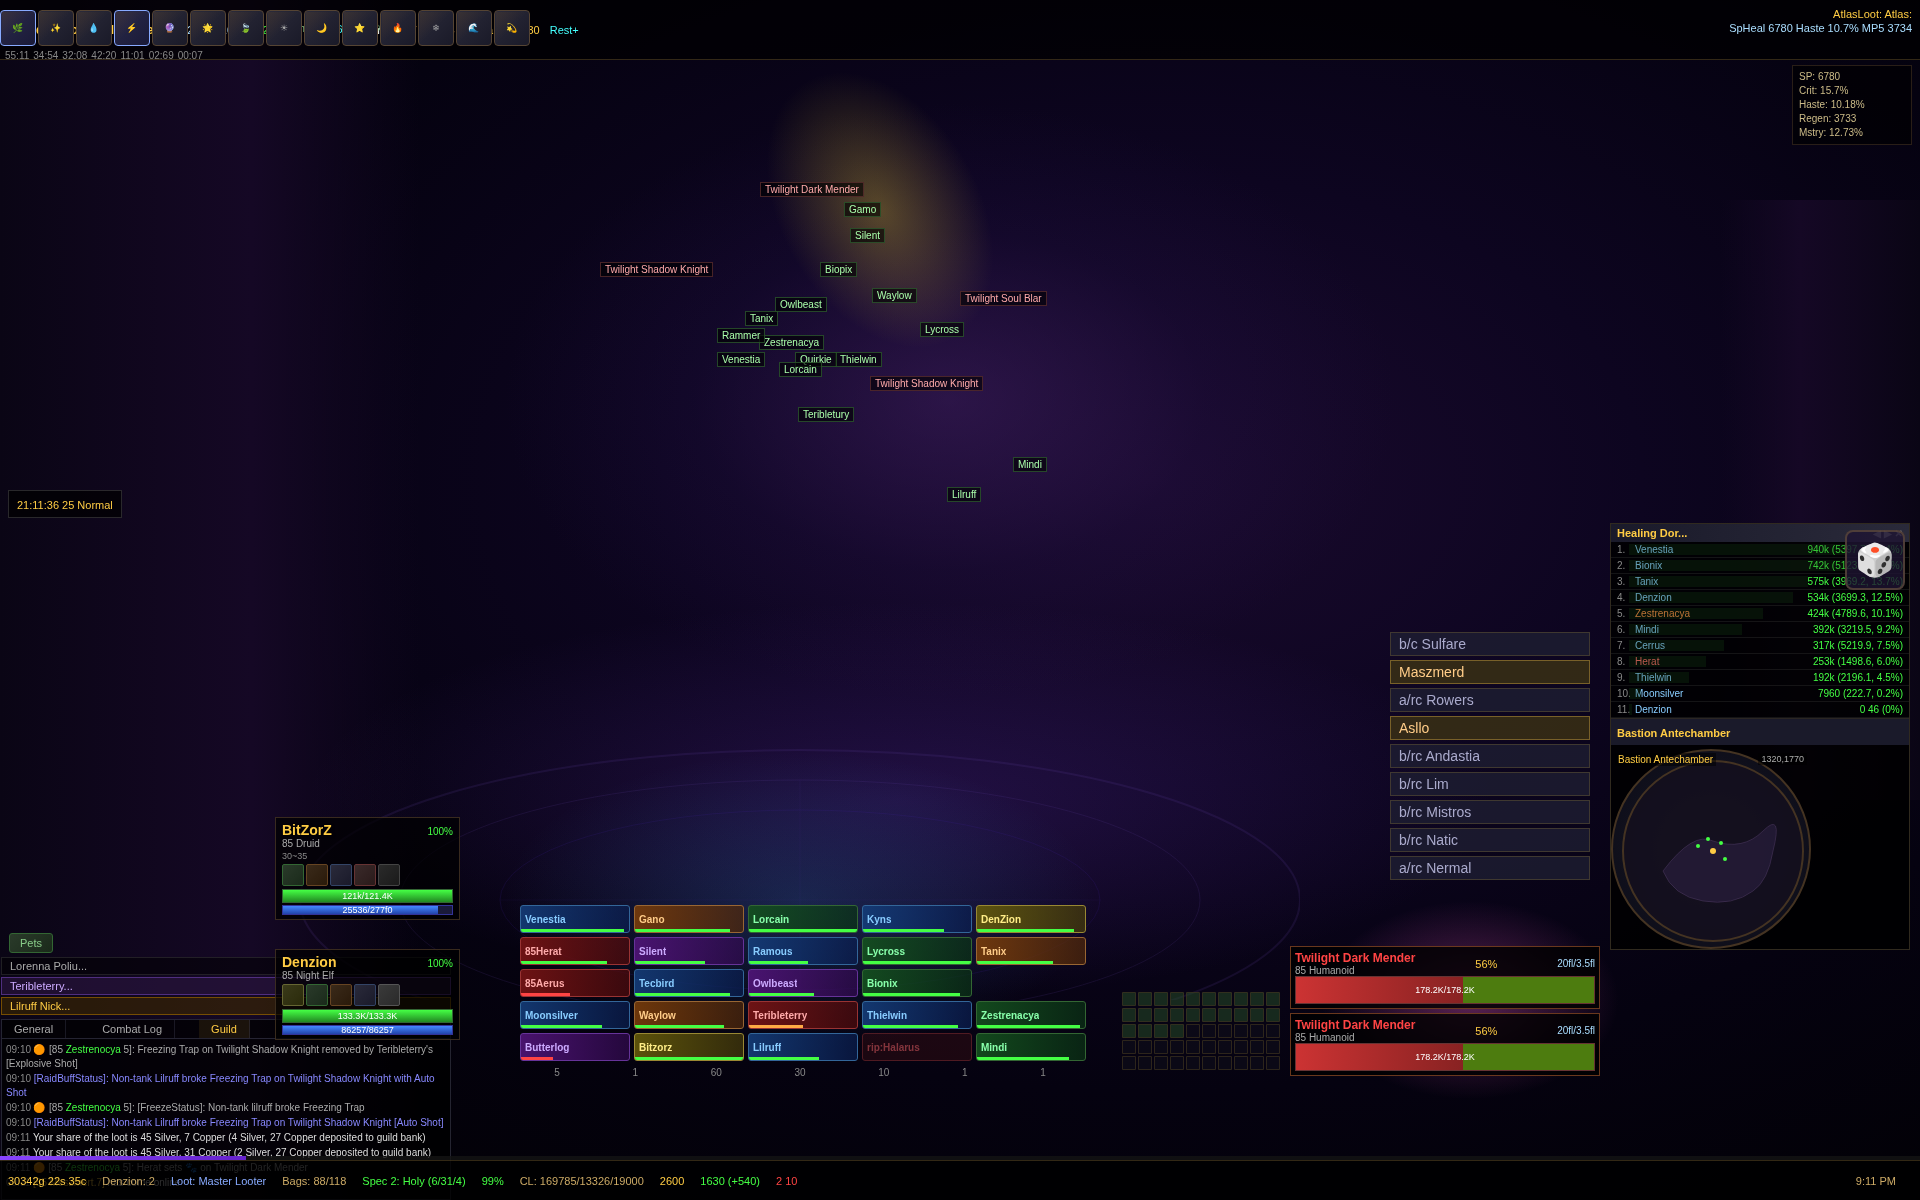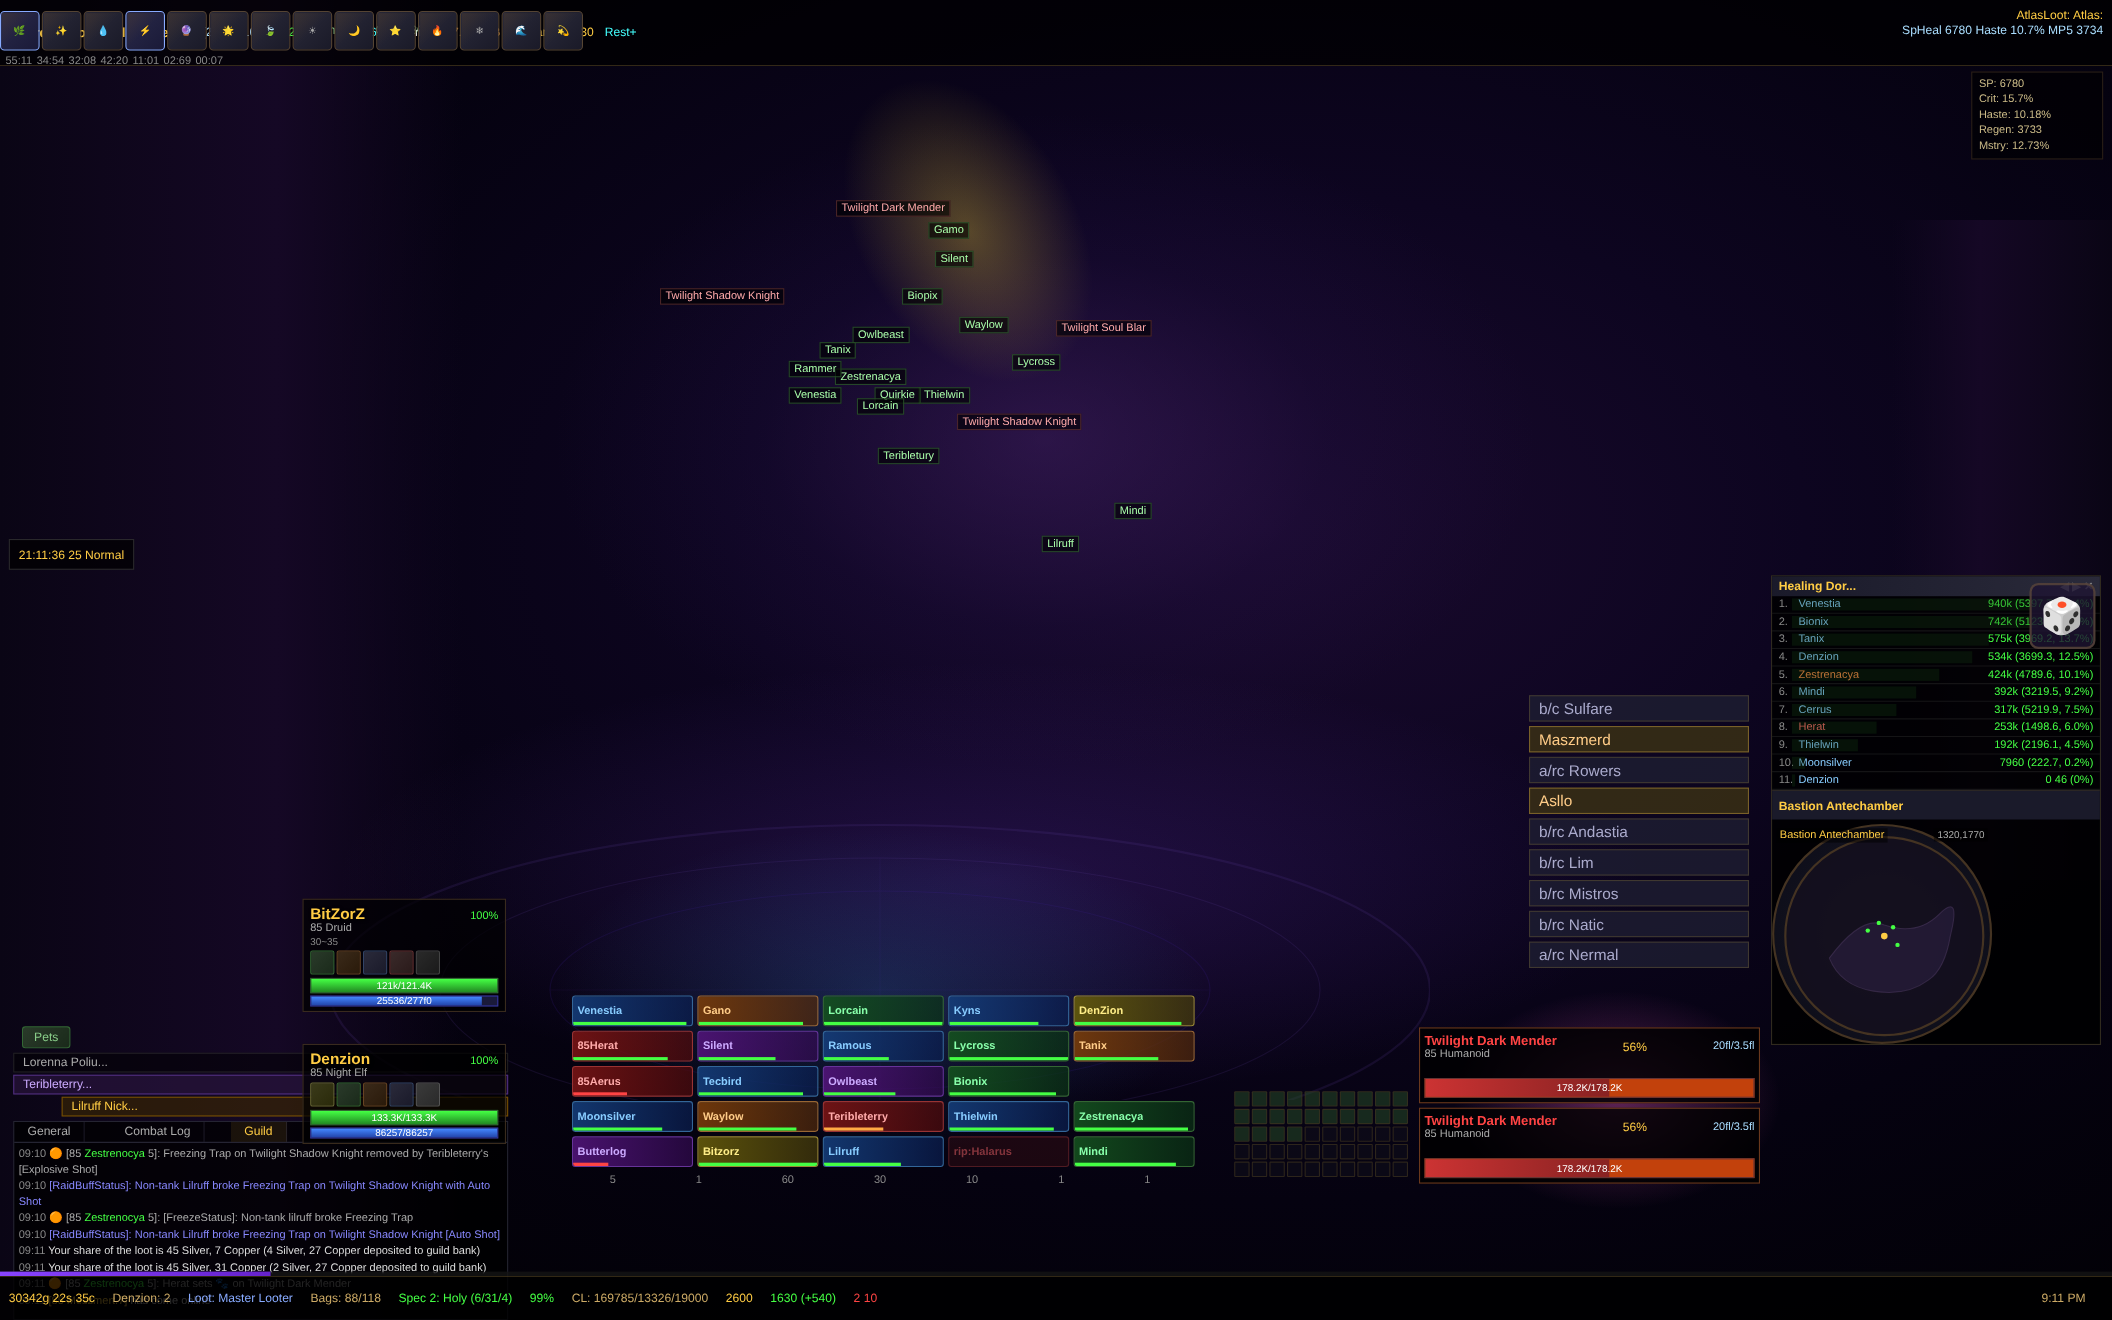--- a/index.html
+++ b/index.html
@@ -200,21 +200,21 @@
     }
 
     .boss-timer-text {
       color: #ffcc44;
       font-size: 11px;
     }
 
     
     #left-panel {
       position: absolute;
-      bottom: 0; left: 12px;
+      bottom: 0; left: 1px;
       width: 450px;
       z-index: 100;
     }
 
     
     .pet-btn {
       background: linear-gradient(135deg, #2a3a2a, #1a2a1a);
       border: 1px solid #336633;
       color: #88cc88;
       font-size: 11px;
@@ -241,21 +241,20 @@
     .target-active {
       background: rgba(40,20,60,0.7);
       border-color: rgba(100,60,160,0.7);
       color: #ccaaff;
     }
 
     .target-gold {
       background: rgba(60,40,0,0.6);
       border-color: rgba(150,100,0,0.7);
       color: #ffcc44;
-      margin-left: 44px;
     }
 
     
     #chat-window {
       background: rgba(0,0,0,0.75);
       border: 1px solid rgba(60,60,80,0.6);
     }
 
     .chat-tabs {
       display: flex;
@@ -522,25 +521,25 @@
       font-size: 12px;
       font-weight: bold;
     }
 
     .bf-subtitle {
       color: #aaaaaa;
       font-size: 10px;
     }
 
     .bf-hp-bar {
-      height: 18px;
-      background: #c2410c;
+      height: 28px;
+      background: #4d7c0f;
       border: 1px solid #663333;
       position: relative;
-      margin-top: 16px;
+      margin-top: 0;
     }
 
     .bf-hp-fill {
       position: absolute;
       top: 0; left: 0; bottom: 0;
       background: linear-gradient(to right, #cc3333, #882222);
     }
 
     .bf-hp-text {
       position: absolute;

